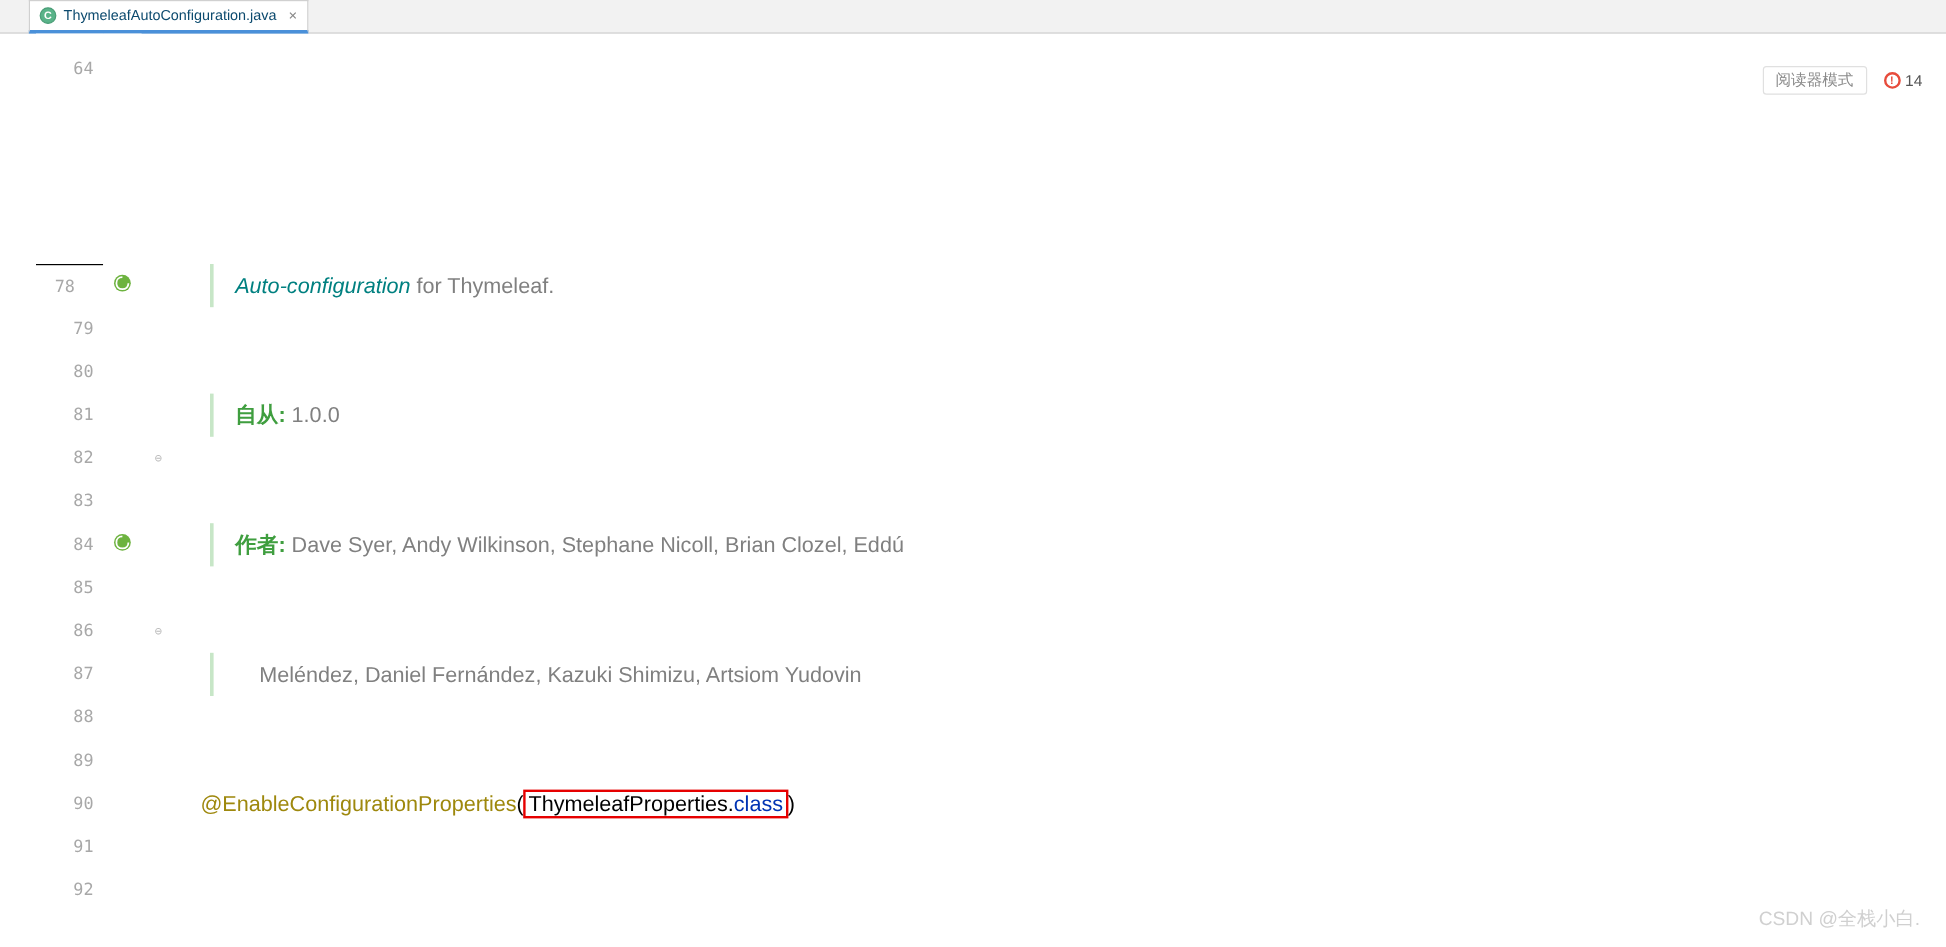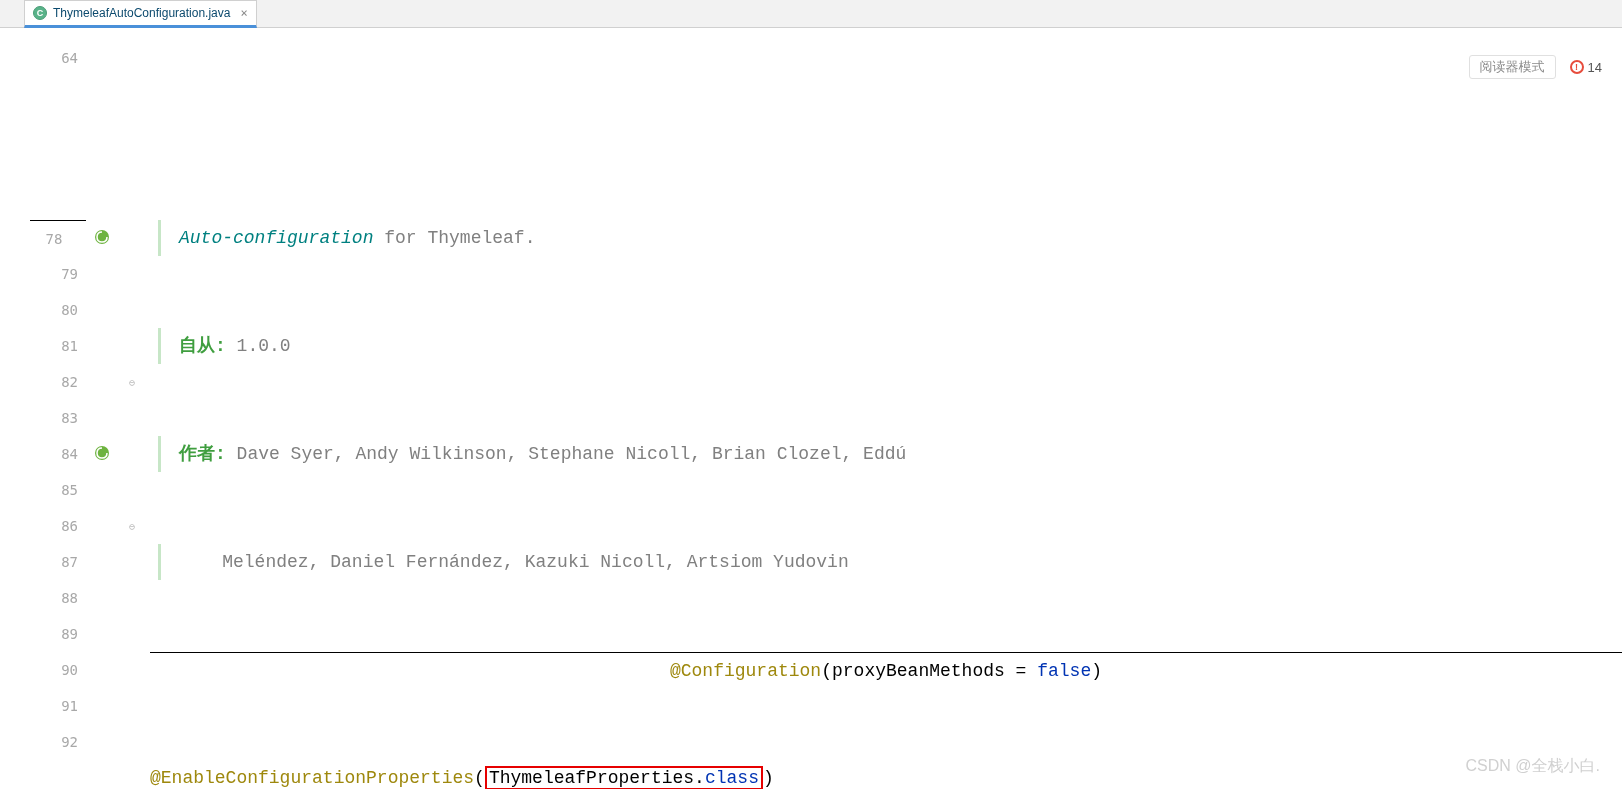--- a/index.html
+++ b/index.html
@@ -140,22 +140,23 @@
       height: 10px;
       color: #bbb;
       font-size: 10px;
     }
     .code {
       flex: 1;
       padding-top: 12px;
       font-size: 18px;
       line-height: 36px;
       white-space: pre;
-      font-family: Liberation Mono, monospace;
+      font-family: Liberation Sans, sans-serif;
       position: relative;
+      margin-left: 17px;
     }
     .code-line {
       height: 36px;
       line-height: 36px;
     }
     .doc-border {
       border-left: 3px solid #c7e6c7;
       padding-left: 18px;
       margin-left: 8px;
     }
@@ -280,22 +281,21 @@
     <div class="fold-line"></div>
     <div class="fold-line"></div>
     <div class="fold-line"></div>
   </div>
 
   <div class="code">
     <div class="code-line"></div>
     <div class="code-line doc-border"><span class="c-docteal">Auto-configuration </span><span class="c-comment">for</span><span class="c-comment"> Thymeleaf.</span></div>
     <div class="code-line doc-border"><span class="c-docgreen">自从: </span><span class="c-authors">1.0.0</span></div>
     <div class="code-line doc-border"><span class="c-docgreen">作者: </span><span class="c-authors">Dave Syer, Andy Wilkinson, Stephane Nicoll, Brian Clozel, Eddú </span></div>
-    <div class="code-line doc-border">    <span class="c-authors">Meléndez, Daniel Fernández, Kazuki Nicoll, Artsiom Yudovin</span></div>
-    <div class="code-line gutter-sep"><span class="c-annotation">@Configuration</span><span>(proxyBeanMethods = </span><span class="c-keyword">false</span><span>)</span></div>
+    <div class="code-line doc-border">    <span class="c-authors">Meléndez, Daniel Fernández, Kazuki Shimizu, Artsiom Yudovin</span></div>
     <div class="code-line"><span class="c-annotation">@EnableConfigurationProperties</span><span>(</span><span class="redbox"><span>ThymeleafProperties.</span><span class="c-keyword">class</span></span><span>)</span></div>
     
     
     
     
     
     
     
     
     

